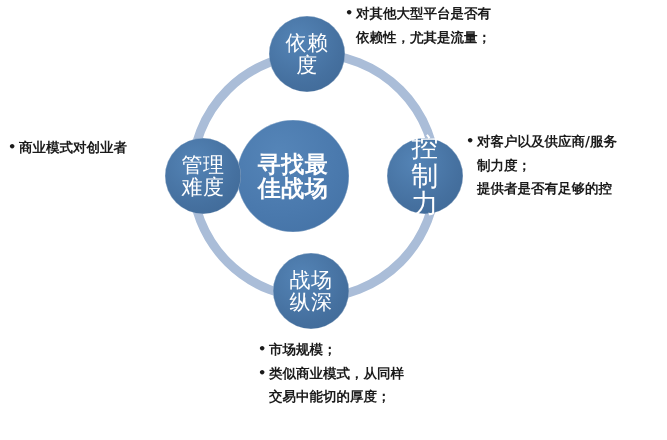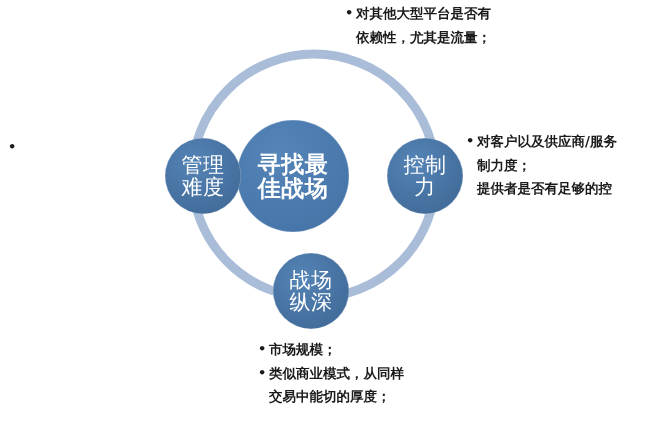--- a/index.html
+++ b/index.html
@@ -82,21 +82,21 @@
     height: 76px;
     font-size: 21px;
   }
   .node-left .label { width: 52px; }
 
   .node-right {
     left: 222px;
     top: 130px;
     width: 76px;
     height: 76px;
-    font-size: 21px;
+    font-size: 27px;
   }
   .node-right .label { width: 52px; }
 
   .node-bottom {
     left: 108px;
     top: 245px;
     width: 76px;
     height: 76px;
     font-size: 21px;
   }
@@ -145,20 +145,26 @@
       <circle cx="149" cy="168" r="122" fill="none" stroke="#aabdd8" stroke-width="9"></circle>
     </svg>
 
     <div class="node node-center">
       <div class="label">
         <div>寻找最</div>
         <div>佳战场</div>
       </div>
     </div>
 
+    <div class="node node-top">
+      <div class="label">
+        <div>依赖</div>
+        <div>度</div>
+      </div>
+    </div>
 
     <div class="node node-left">
       <div class="label">
         <div>管理</div>
         <div>难度</div>
       </div>
     </div>
 
     <div class="node node-right">
       <div class="label">
@@ -183,20 +189,21 @@
         <div class="line">对其他大型平台是否有</div>
         <div class="line">依赖性，尤其是流量；</div>
       </span>
     </div>
   </div>
 
   <div class="note note-left">
     <div class="bullet-row">
       <span class="dot">•</span>
       <span class="lines">
+        <div class="line">商业模式对创业者</div>
       </span>
     </div>
   </div>
 
   <div class="note note-right">
     <div class="bullet-row">
       <span class="dot">•</span>
       <span class="lines">
         <div class="line">对客户以及供应商/服务</div>
         <div class="line">制力度；</div>

